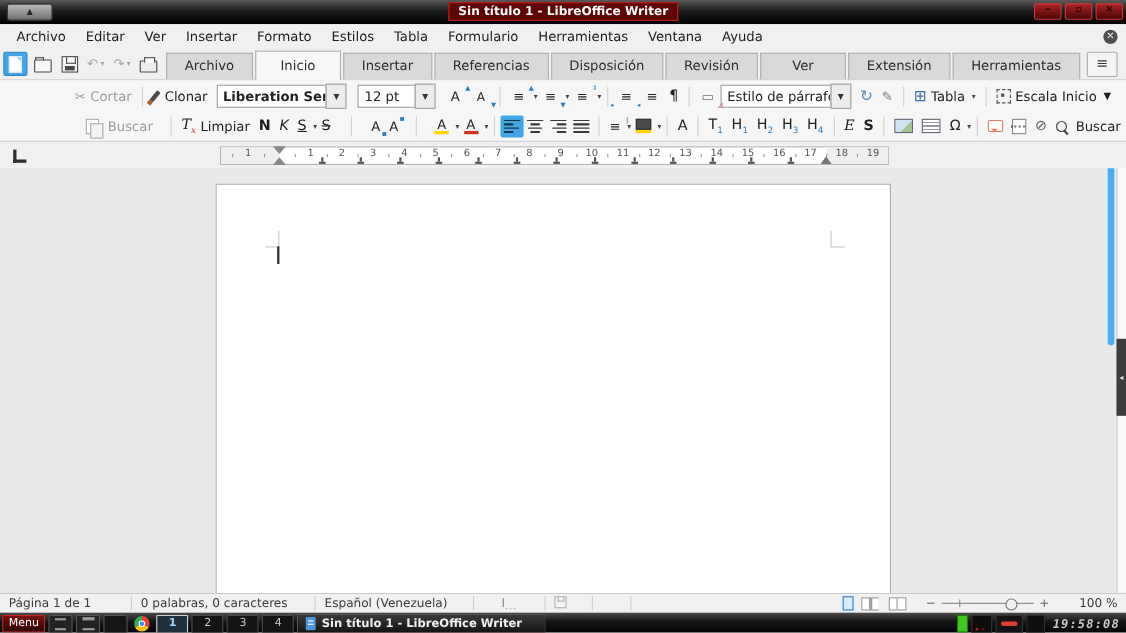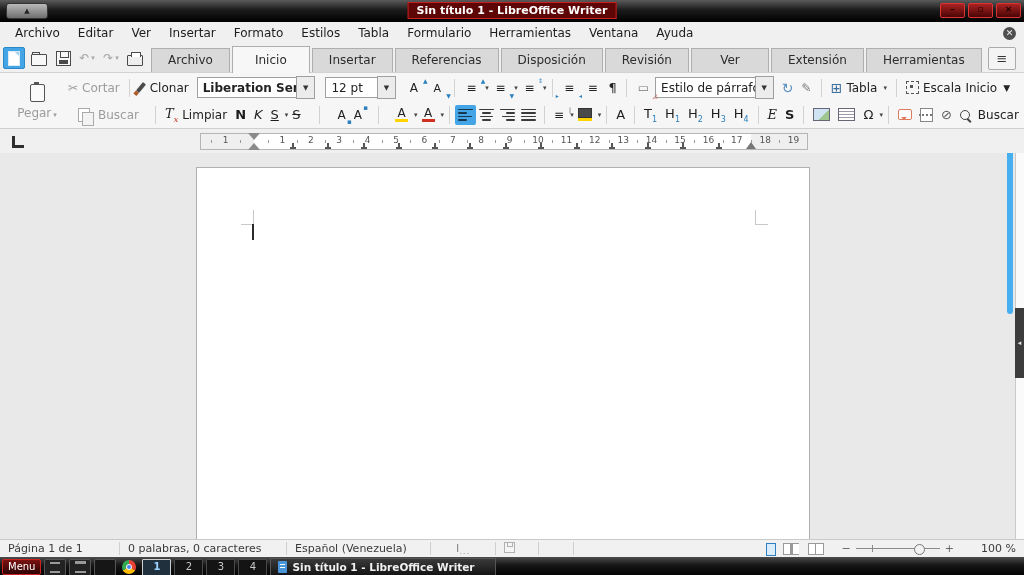--- a/index.html
+++ b/index.html
@@ -199,24 +199,20 @@
     <div class="tab">Referencias</div>
     <div class="tab">Disposición</div>
     <div class="tab">Revisión</div>
     <div class="tab">Ver</div>
     <div class="tab">Extensión</div>
     <div class="tab">Herramientas</div>
     <div class="hamburger">≡</div>
   </div>
 
   <div class="tools">
-    <div class="paste-block tbtn dis">
-      <span class="i i-clip"></span>
-      <span><span>Pegar</span><span class="caret" style="color:#9c9c9c;">▾</span></span>
-    </div>
 
     <div class="trow r1">
       <span class="tbtn dis">
           <span>✂</span>
           <span>Cortar</span>
         </span>
       <span class="sep"></span>
       <span class="tbtn">
           <span class="i i-brush" style="margin-right:3px;"></span>
           <span>Clonar</span>
@@ -478,15 +474,24 @@
     <span class="tk-btn" style="background:#161616;"></span>
     <span class="chrome"></span>
     <span class="ws active">1</span>
     <span class="ws">2</span>
     <span class="ws">3</span>
     <span class="ws">4</span>
     <span class="tk-task">
         <span class="tk-doc"></span>
         <span>Sin título 1 - LibreOffice Writer</span>
       </span>
+    <span class="tray">
+      <span class="t-green"></span>
+      <span class="t-box1"></span>
+      <span class="t-box2">
+          <i></i>
+        </span>
+      <span class="t-box3"></span>
+      <span class="clock">19:58:08</span>
+    </span>
   </div>
 
 </div>
 
 </body></html>

